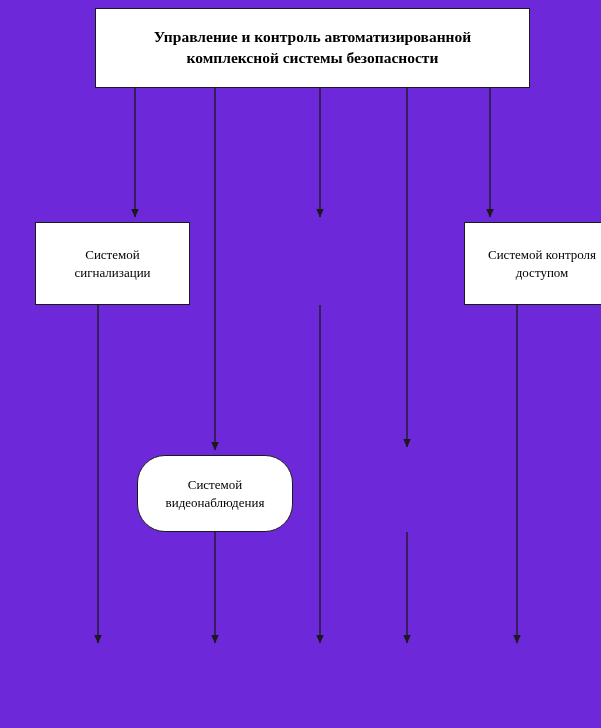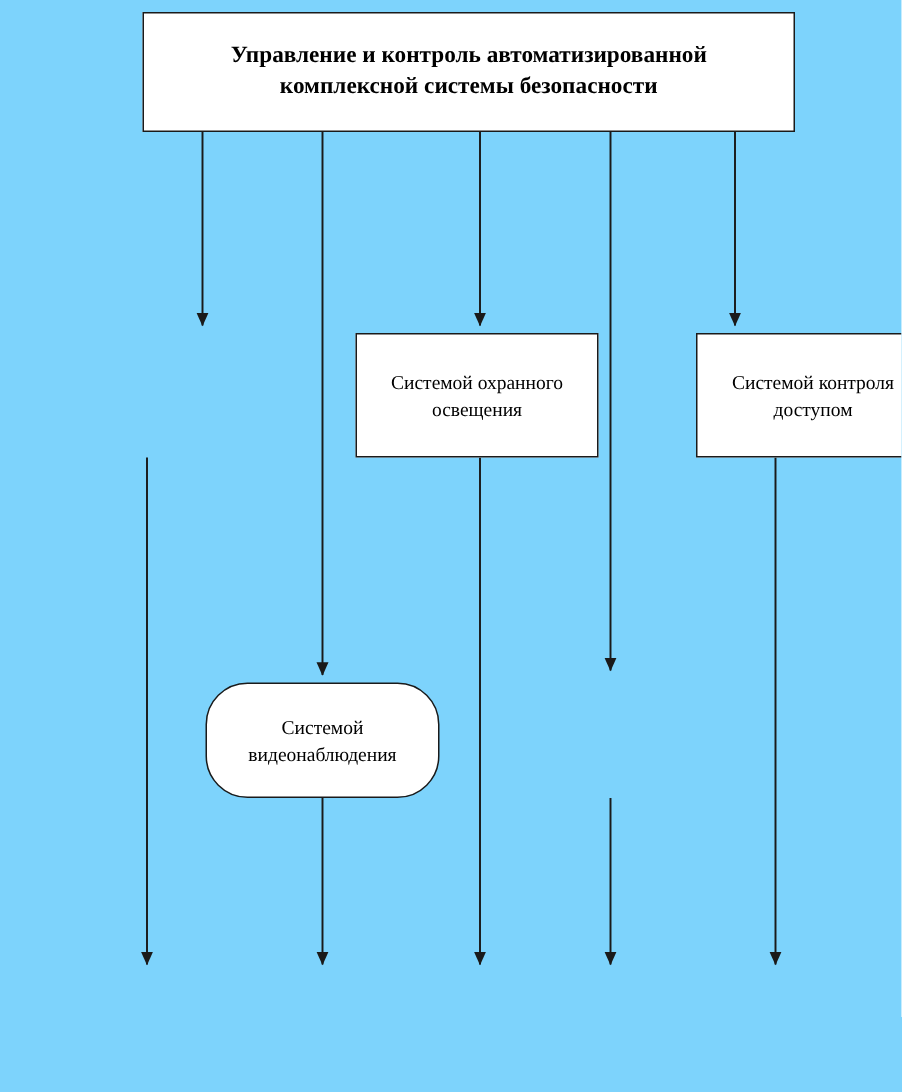--- a/index.html
+++ b/index.html
@@ -4,21 +4,21 @@
 <style>
   html, body {
     margin: 0;
     padding: 0;
     background: #ffffff;
   }
   .canvas {
     position: relative;
     width: 601px;
     height: 728px;
-    background: #7dd3fc;
+    background: #6d28d9;
     font-family: "Liberation Serif", "DejaVu Serif", serif;
     color: #000000;
     overflow: hidden;
   }
   .connectors {
     position: absolute;
     left: 0;
     top: 0;
     width: 601px;
     height: 728px;
@@ -121,22 +121,22 @@
     <line x1="98" y1="305" x2="98" y2="643" marker-end="url(#arrowhead)"></line>
     <line x1="320" y1="305" x2="320" y2="643" marker-end="url(#arrowhead)"></line>
     <line x1="517" y1="305" x2="517" y2="643" marker-end="url(#arrowhead)"></line>
 
     <line x1="215" y1="532" x2="215" y2="643" marker-end="url(#arrowhead)"></line>
     <line x1="407" y1="532" x2="407" y2="643" marker-end="url(#arrowhead)"></line>
   </svg>
 
   <div class="box box-top">Управление и контроль автоматизированной комплексной системы безопасности</div>
 
+  <div class="box box-alarm">Системой сигнализации</div>
 
-  <div class="box box-lighting">Системой охранного освещения</div>
 
   <div class="box box-access">Системой контроля доступом</div>
 
   <div class="box box-video">Системой видеонаблюдения</div>
 
 
 
 </div>
 
 </body></html>

